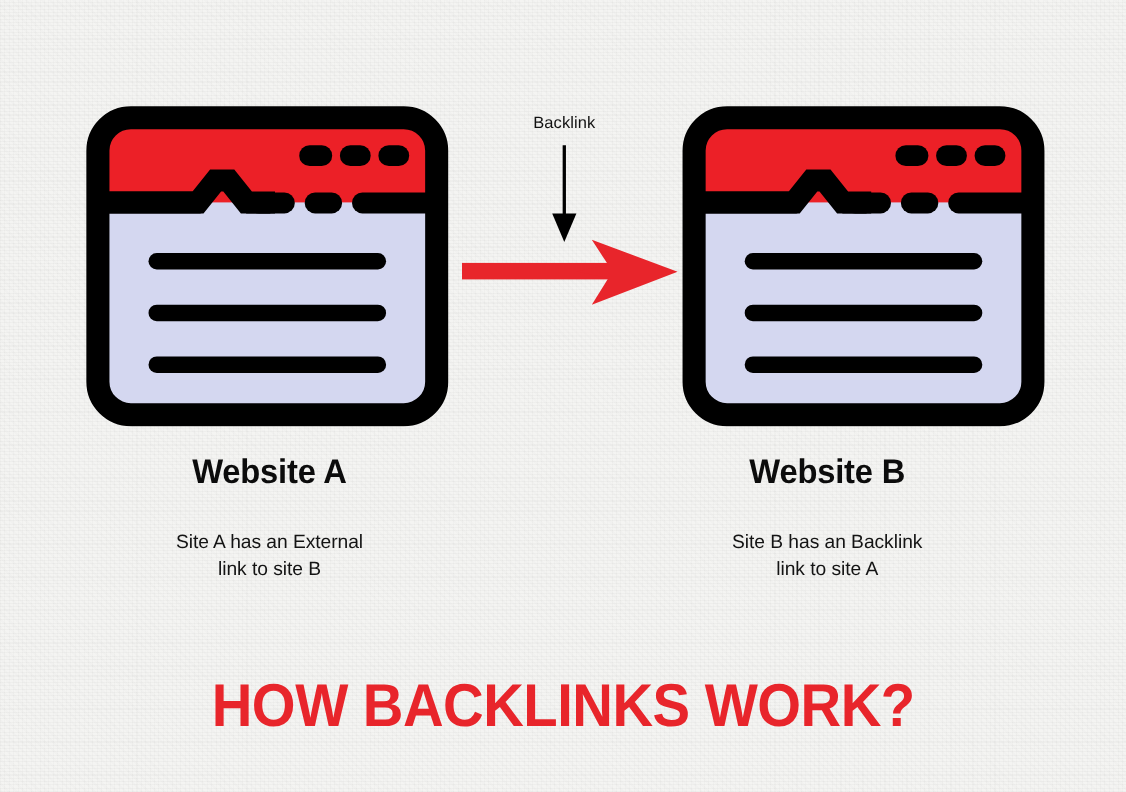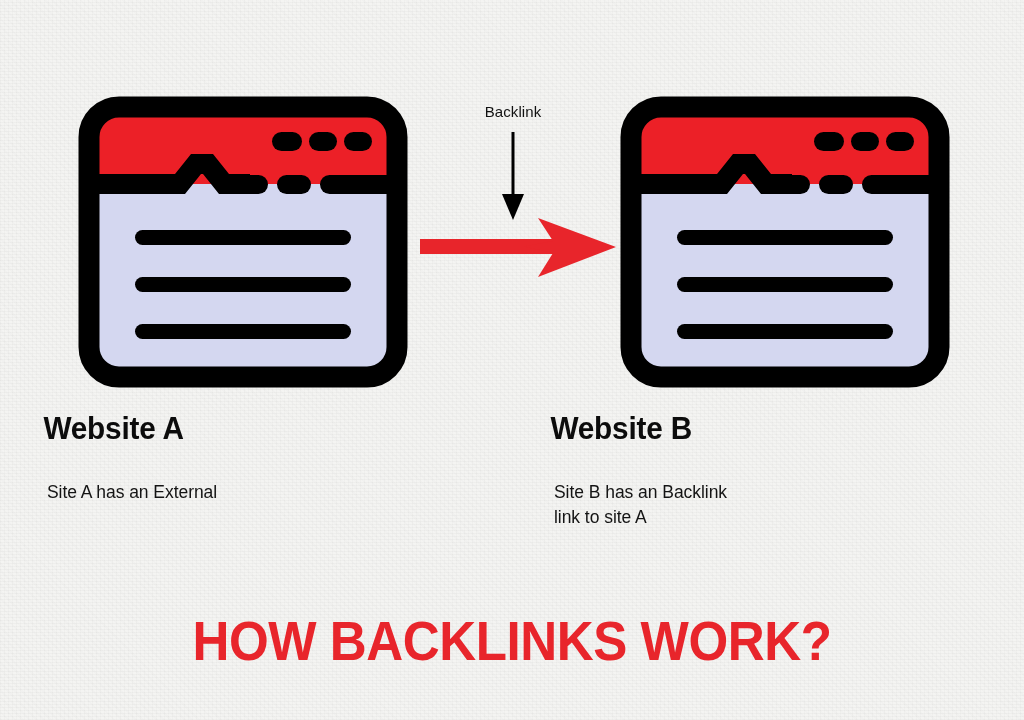--- a/index.html
+++ b/index.html
@@ -68,21 +68,21 @@
   
   #red-arrow {
     left: 420px;
     top: 212px;
     width: 204px;
     height: 70px;
   }
   #red-arrow svg { display: block; }
 
   
-  .site-block { width: 420px; }
+  .site-block { width: 420px; text-align: center; }
   #block-a { left: 35px; top: 410px; }
   #block-b { left: 542px; top: 410px; }
 
   .site-title {
     font-size: 31px;
     font-weight: bold;
     color: #0c0c0c;
     letter-spacing: -0.2px;
     line-height: 38px;
     margin: 0;
@@ -204,20 +204,21 @@
     <rect x="57" y="181" width="216" height="15" rx="7.5" fill="#000000"></rect>
     <rect x="57" y="228" width="216" height="15" rx="7.5" fill="#000000"></rect>
     <rect x="11" y="11" width="308" height="270" rx="30" ry="30" fill="none" stroke="#000000" stroke-width="21"></rect>
   </svg>
 </div>
 
 <div class="abs site-block" id="block-a">
   <div class="site-title">Website A</div>
   <div class="site-desc">
     <div>Site A has an External</div>
+    <div>link to site B</div>
   </div>
 </div>
 
 <div class="abs site-block" id="block-b">
   <div class="site-title">Website B</div>
   <div class="site-desc">
     <div>Site B has an Backlink</div>
     <div>link to site A</div>
   </div>
 </div>

